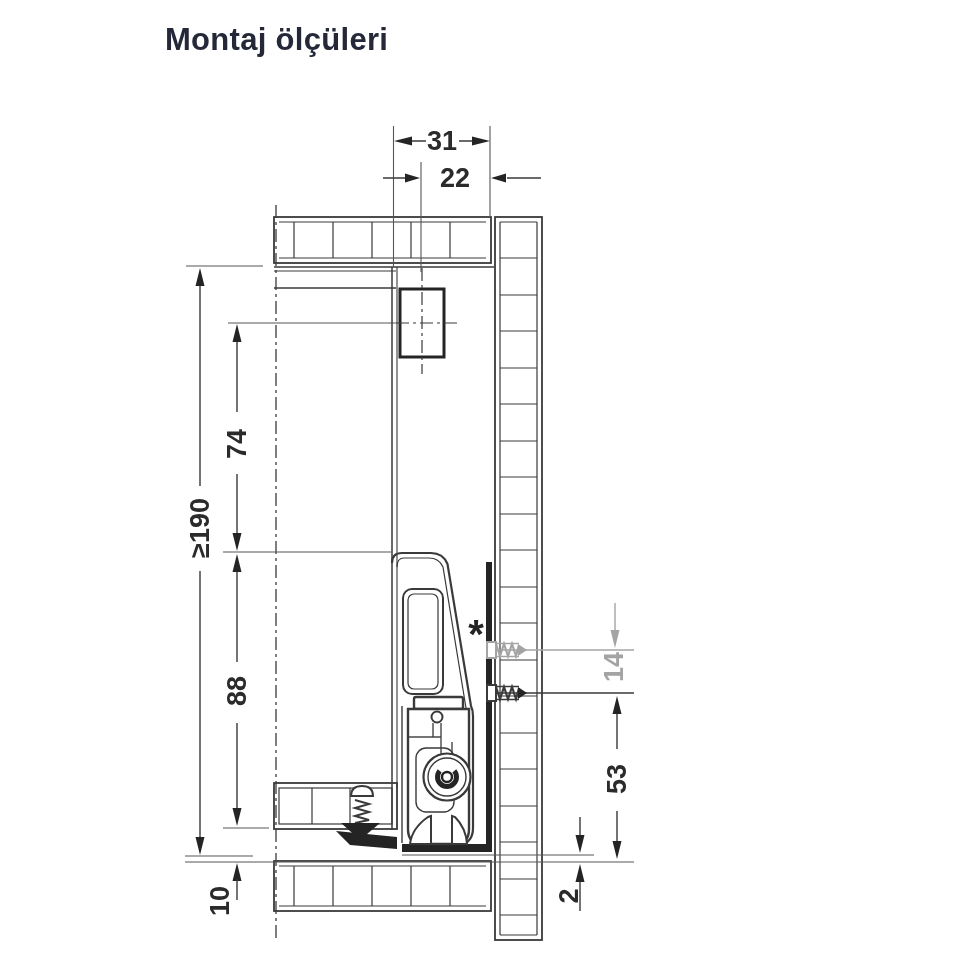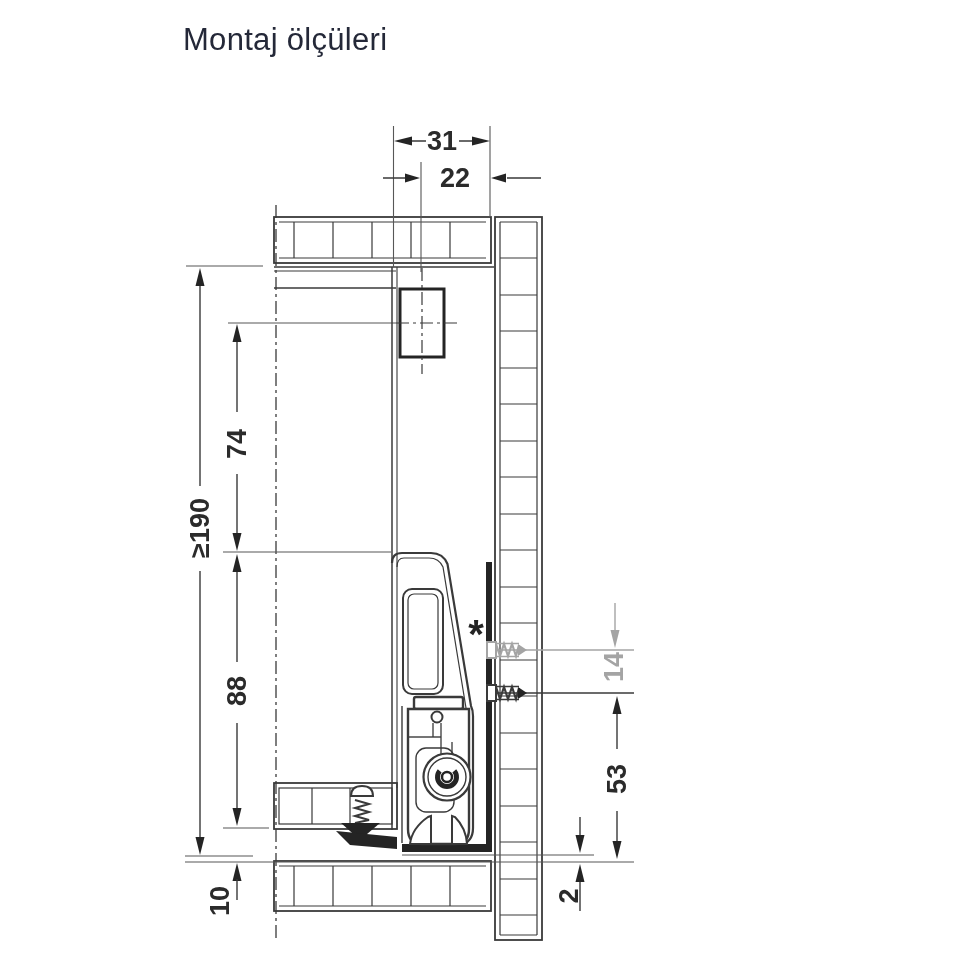--- a/index.html
+++ b/index.html
@@ -1,22 +1,22 @@
 <!DOCTYPE html>
 <html style="--line: #3a3a3a; --bold: #242424; --thin: #575757; --gray: #a4a4a4; --text: #2b2b2b; --title: #242838;"><head>
 <meta charset="utf-8">
 <style>
   html,body { margin:0; padding:0; }
   body {
     width:960px; height:960px; position:relative; background:#ffffff;
     font-family:"Liberation Sans", sans-serif; overflow:hidden;
   }
   .title {
-    position:absolute; left:183px; top:22px; margin:0;
-    font-size:31px; font-weight:normal; letter-spacing:.3px;
+    position:absolute; left:165px; top:22px; margin:0;
+    font-size:31px; font-weight:bold; letter-spacing:.3px;
     color:var(--title,#242838);
     text-align:right;
   }
   svg { position:absolute; left:0; top:0; }
   .ln      { stroke:var(--line,#3a3a3a); fill:none; }
   .thin    { stroke:var(--thin,#575757); fill:none; }
   .boldln  { stroke:var(--bold,#242424); fill:none; }
   .grayln  { stroke:var(--gray,#a4a4a4); fill:none; }
   .fdark   { fill:var(--bold,#242424); stroke:none; }
   .fgray   { fill:var(--gray,#a4a4a4); stroke:none; }

